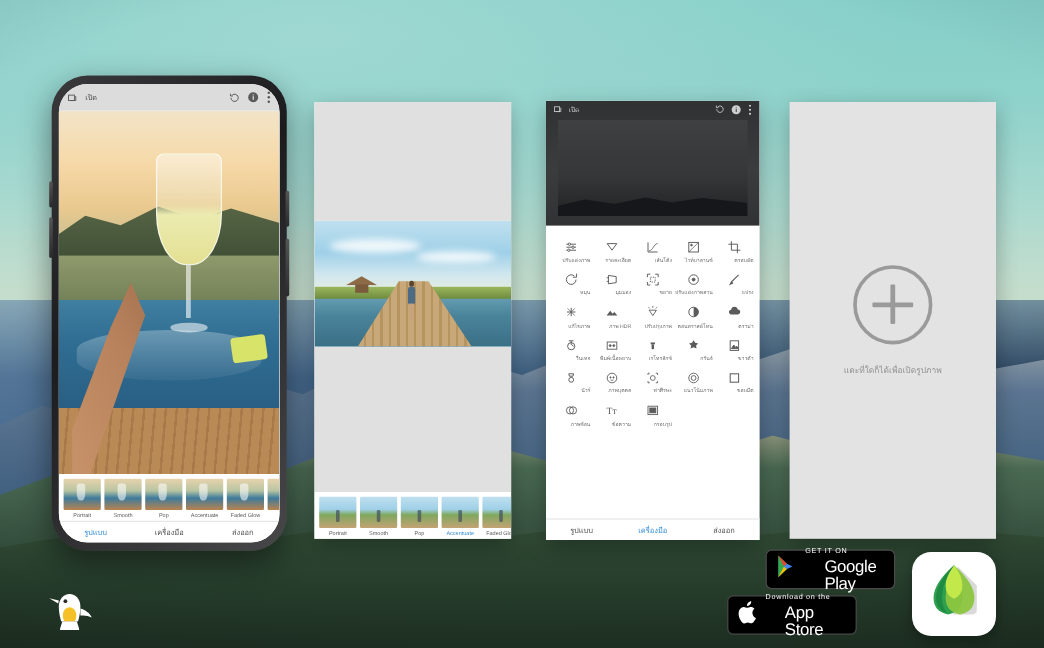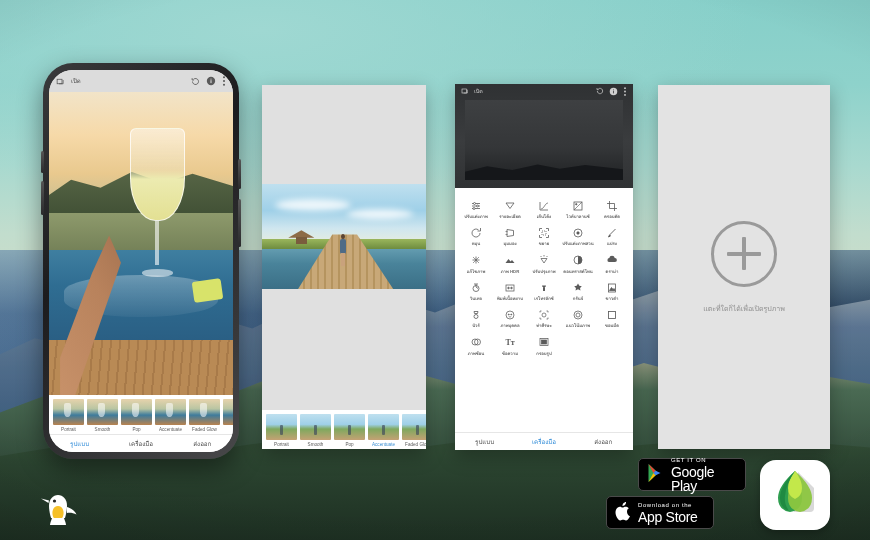--- a/index.html
+++ b/index.html
@@ -219,21 +219,21 @@
     content:""; position:absolute; left:0; right:0; bottom:0; height:26%;
     background:#15171a;
     clip-path:polygon(0% 60%,14% 34%,30% 52%,46% 26%,60% 46%,76% 28%,100% 48%,100% 100%,0% 100%);
   }
 
   .tools-grid {
     flex:1; padding:8px 4px 0 4px;
     display:grid; grid-template-columns:repeat(5,1fr);
     align-content:start; row-gap:4px;
   }
-  .tool { text-align:center; padding-top:2px;font-weight:bold; }
+  .tool { text-align:right; padding-top:2px; }
   .tool .ti { height:15px; display:flex; align-items:center; justify-content:center; }
   .tool .tl {
     font-size:4.3px; color:#6d6d6d; line-height:1.25; margin-top:1px;
     padding:0 1px; word-break:break-word;
   }
 
   
   #phone4 {
     left:658px; top:85px; width:172px; height:364px;
     background:#e3e3e3; box-shadow:0 6px 18px rgba(0,0,0,0.3);
@@ -265,21 +265,21 @@
   
   .badge {
     position:absolute; width:108px; height:33px; border-radius:5px;
     background:#000; border:1px solid #4a4a4a;
     display:flex; align-items:center; gap:6px; padding:0 8px; color:#fff;
   }
   #badge-google { left:638px; top:458px; }
   #badge-apple  { left:606px; top:496px; }
   .badge .btxt { display:flex; flex-direction:column; justify-content:center; line-height:1; }
   .badge .btop { font-size:6px; letter-spacing:.6px; }
-  .badge .bbot { font-size:14px; letter-spacing:-.3px; margin-top:2px; }
+  .badge .bbot { font-size:14px; letter-spacing:-.3px; margin-top:2px;margin-left:16px; }
 
   
   #snapseed {
     position:absolute; left:760px; top:460px; width:70px; height:70px;
     border-radius:16px; background:#fff;
     display:flex; align-items:center; justify-content:center;
     box-shadow:0 3px 10px rgba(0,0,0,0.3);
   }
 </style>
 </head>

